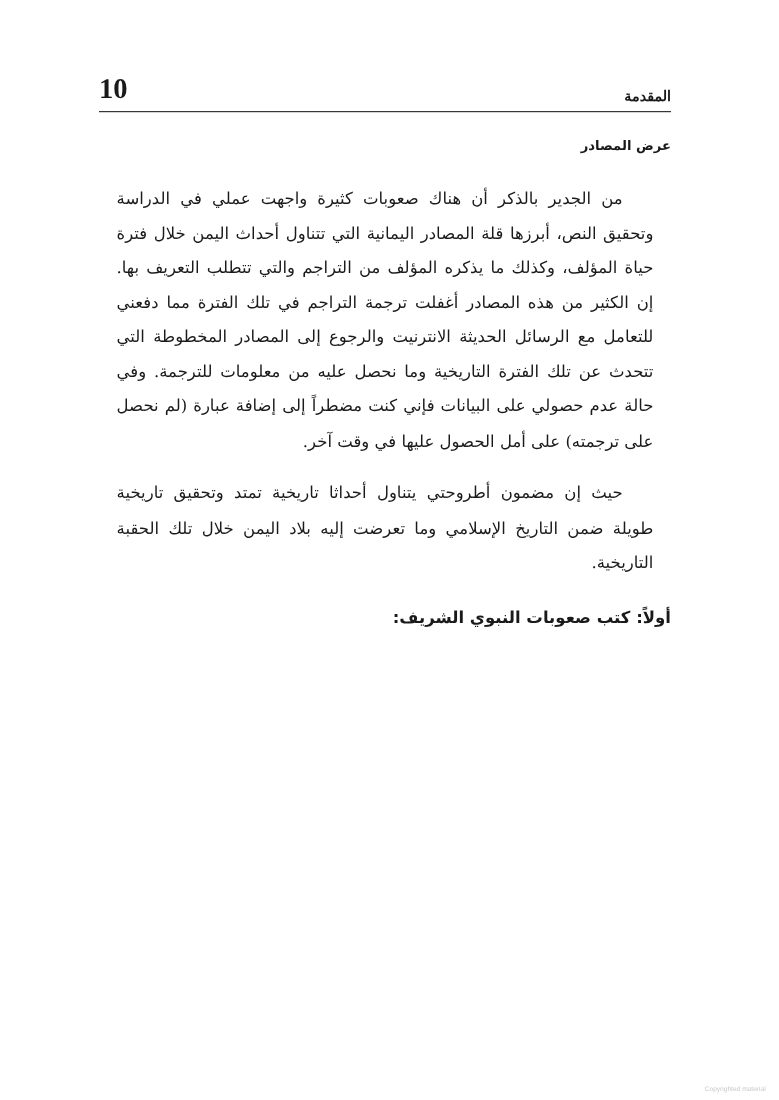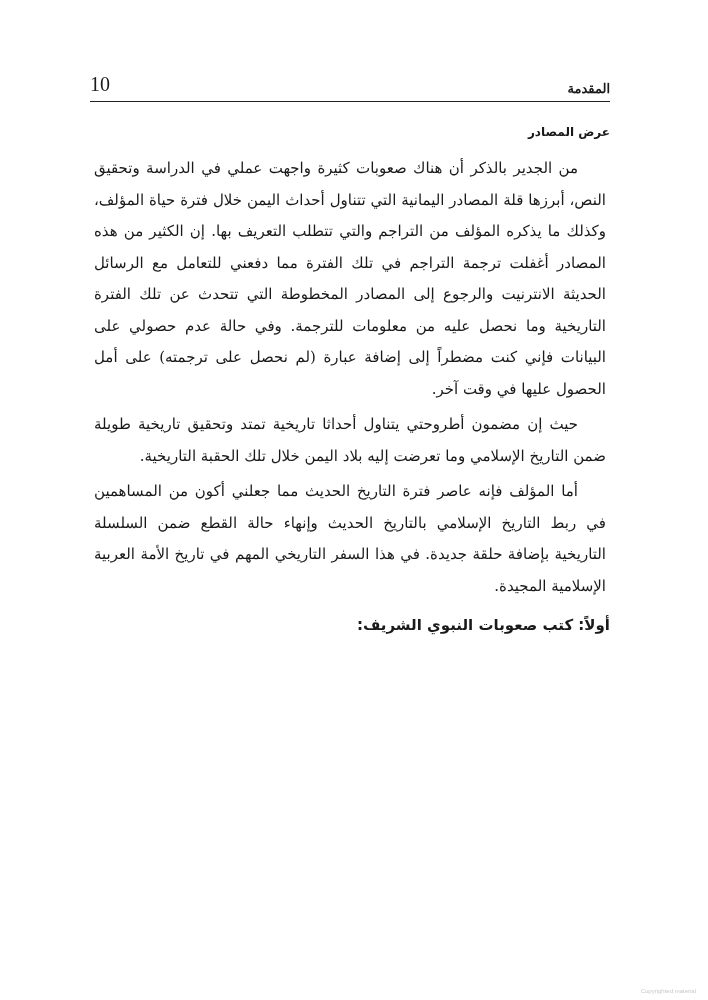--- a/index.html
+++ b/index.html
@@ -2,43 +2,42 @@
 <html><head>
   <meta charset="utf-8">
   <style>
     html, body { margin: 0; padding: 0; background: #ffffff; }
     body { width: 708px; height: 1000px; position: relative; overflow: hidden;
            font-family: "DejaVu Serif", "Liberation Serif", serif; color: #1a1a1a; }
     .page { position: absolute; left: 90px; top: 0; width: 520px; height: 1000px; }
     .running-head { position: absolute; top: 72px; left: 0; right: 0; height: 24px;
                     display: flex; justify-content: space-between; align-items: flex-end;
                     font-weight: bold; }
-    .page-number { font-family: "Liberation Serif", serif; font-size: 20px; font-weight: normal; direction: ltr; }
+    .page-number { font-family: "Liberation Serif", serif; font-size: 26px; font-weight: bold; direction: ltr; }
     .chapter-title { font-size: 13px; font-weight: bold; direction: rtl; }
     .rule { position: absolute; top: 101px; left: 0; right: 0; border-top: 1.5px solid #222; }
     .content { position: absolute; top: 115px; left: 0; right: 0; direction: rtl; text-align: justify;
                font-size: 15px; line-height: 31.5px; }
     .content h2 { font-family: "DejaVu Sans", sans-serif; font-size: 12px; font-weight: bold; margin: 0; line-height: 34px; }
     .content h3 { font-family: "DejaVu Sans", sans-serif; font-size: 15px; font-weight: bold; margin: 6px 0 0 0; line-height: 34px; }
-    .content p { margin: 4px; text-indent: 28px; text-align-last: right; }
+    .content p { margin: 16px; text-indent: 28px; text-align-last: right; }
     .watermark { position: absolute; right: 12px; bottom: 6px; font-family: "Liberation Sans", sans-serif;
                  font-size: 6px; color: #c8c8c8; }
   </style>
 </head>
 <body>
 
 <div class="page">
   <div class="running-head">
     <span class="page-number">10</span>
     <span class="chapter-title">المقدمة</span>
   </div>
   <div class="rule"></div>
 
   <div class="content">
     <h2>عرض المصادر</h2>
     <p>من الجدير بالذكر أن هناك صعوبات كثيرة واجهت عملي في الدراسة وتحقيق النص، أبرزها قلة المصادر اليمانية التي تتناول أحداث اليمن خلال فترة حياة المؤلف، وكذلك ما يذكره المؤلف من التراجم والتي تتطلب التعريف بها. إن الكثير من هذه المصادر أغفلت ترجمة التراجم في تلك الفترة مما دفعني للتعامل مع الرسائل الحديثة الانترنيت والرجوع إلى المصادر المخطوطة التي تتحدث عن تلك الفترة التاريخية وما نحصل عليه من معلومات للترجمة. وفي حالة عدم حصولي على البيانات فإني كنت مضطراً إلى إضافة عبارة (لم نحصل على ترجمته) على أمل الحصول عليها في وقت آخر.</p>
     <p>حيث إن مضمون أطروحتي يتناول أحداثا تاريخية تمتد وتحقيق تاريخية طويلة ضمن التاريخ الإسلامي وما تعرضت إليه بلاد اليمن خلال تلك الحقبة التاريخية.</p>
-    <p>أما المؤلف فإنه عاصر فترة التاريخ الحديث مما جعلني أكون من المساهمين في ربط التاريخ الإسلامي بالتاريخ الحديث وإنهاء حالة القطع ضمن السلسلة التاريخية بإضافة حلقة جديدة. في هذا السفر التاريخي المهم في تاريخ الأمة العربية الإسلامية المجيدة.</p>
     <h3>أولاً: كتب صعوبات النبوي الشريف:</h3>
   </div>
 </div>
 
 <div class="watermark">Copyrighted material</div>
 
 </body></html>

